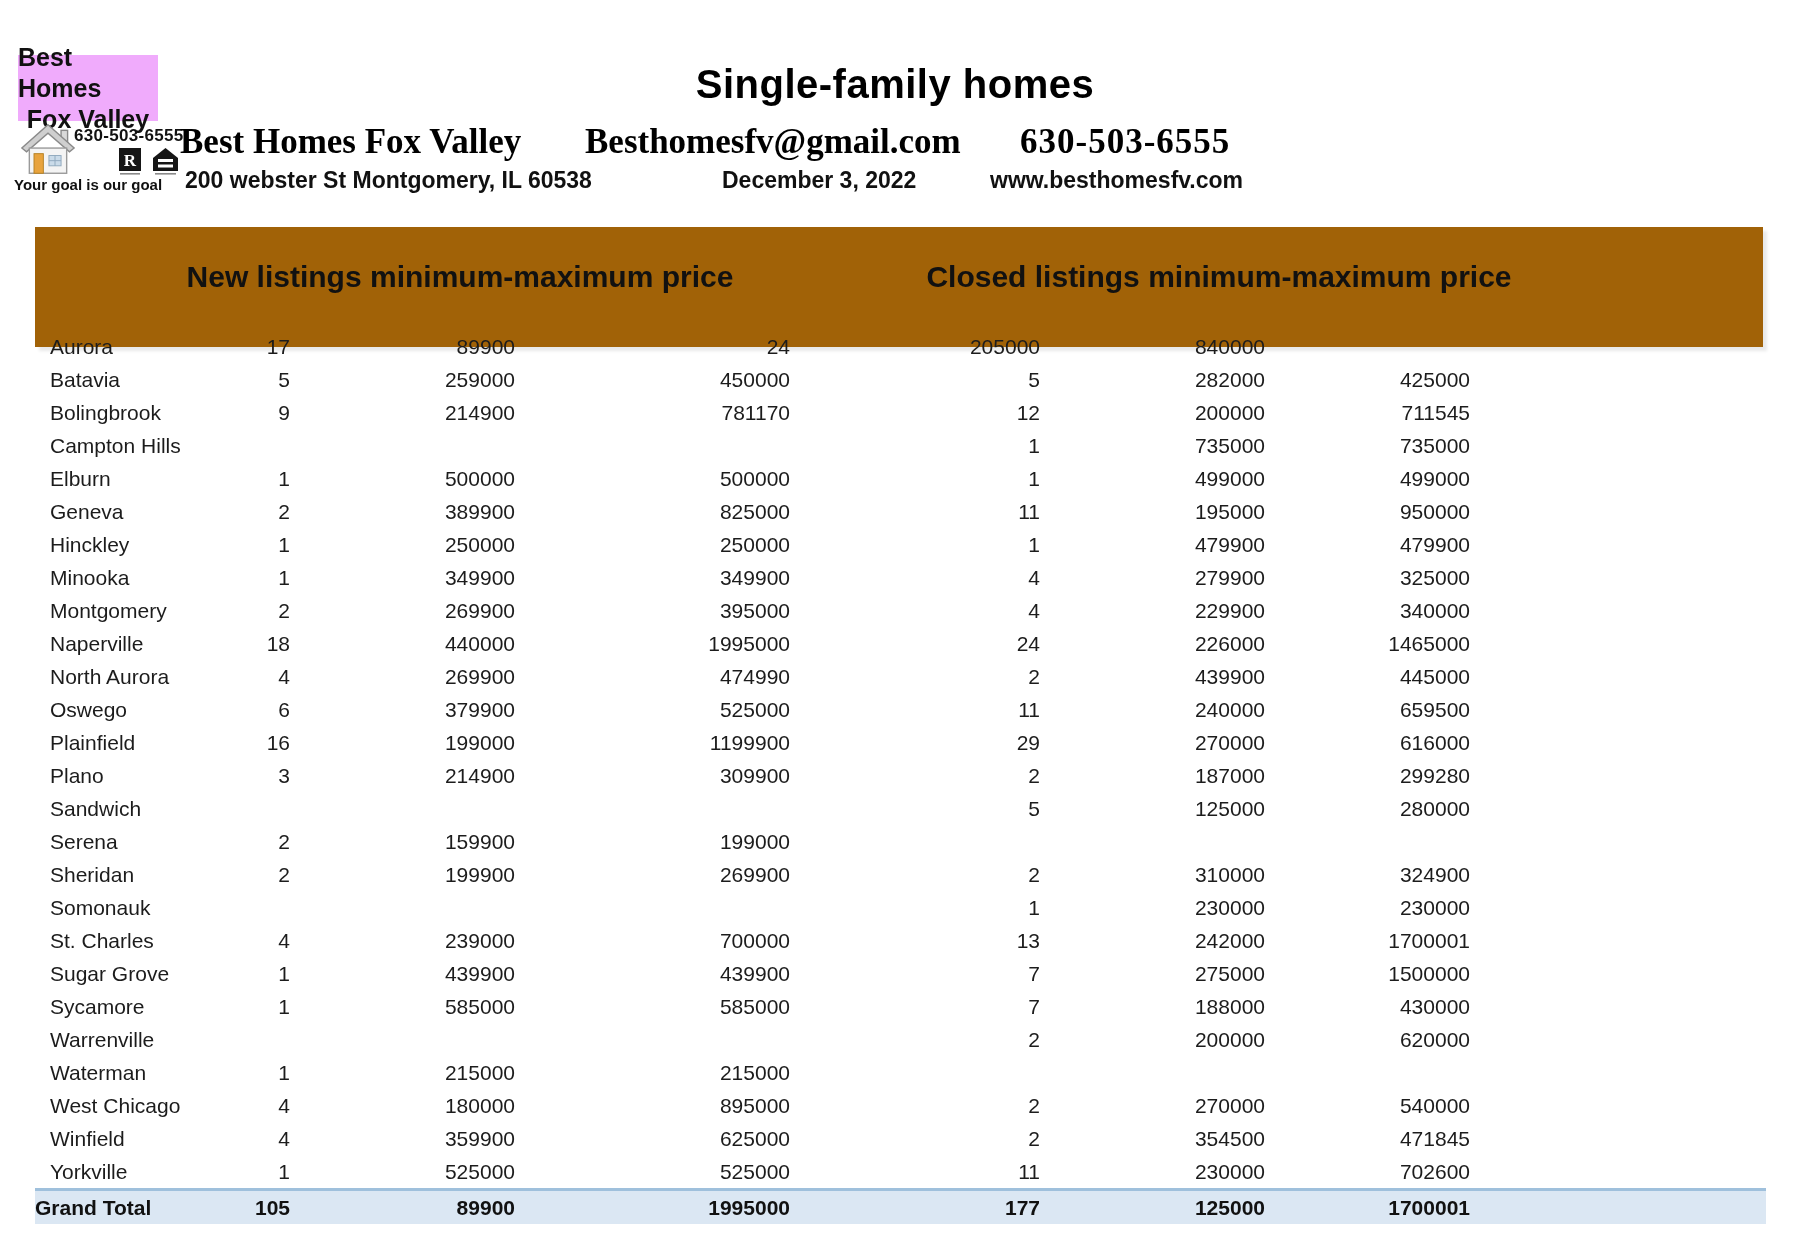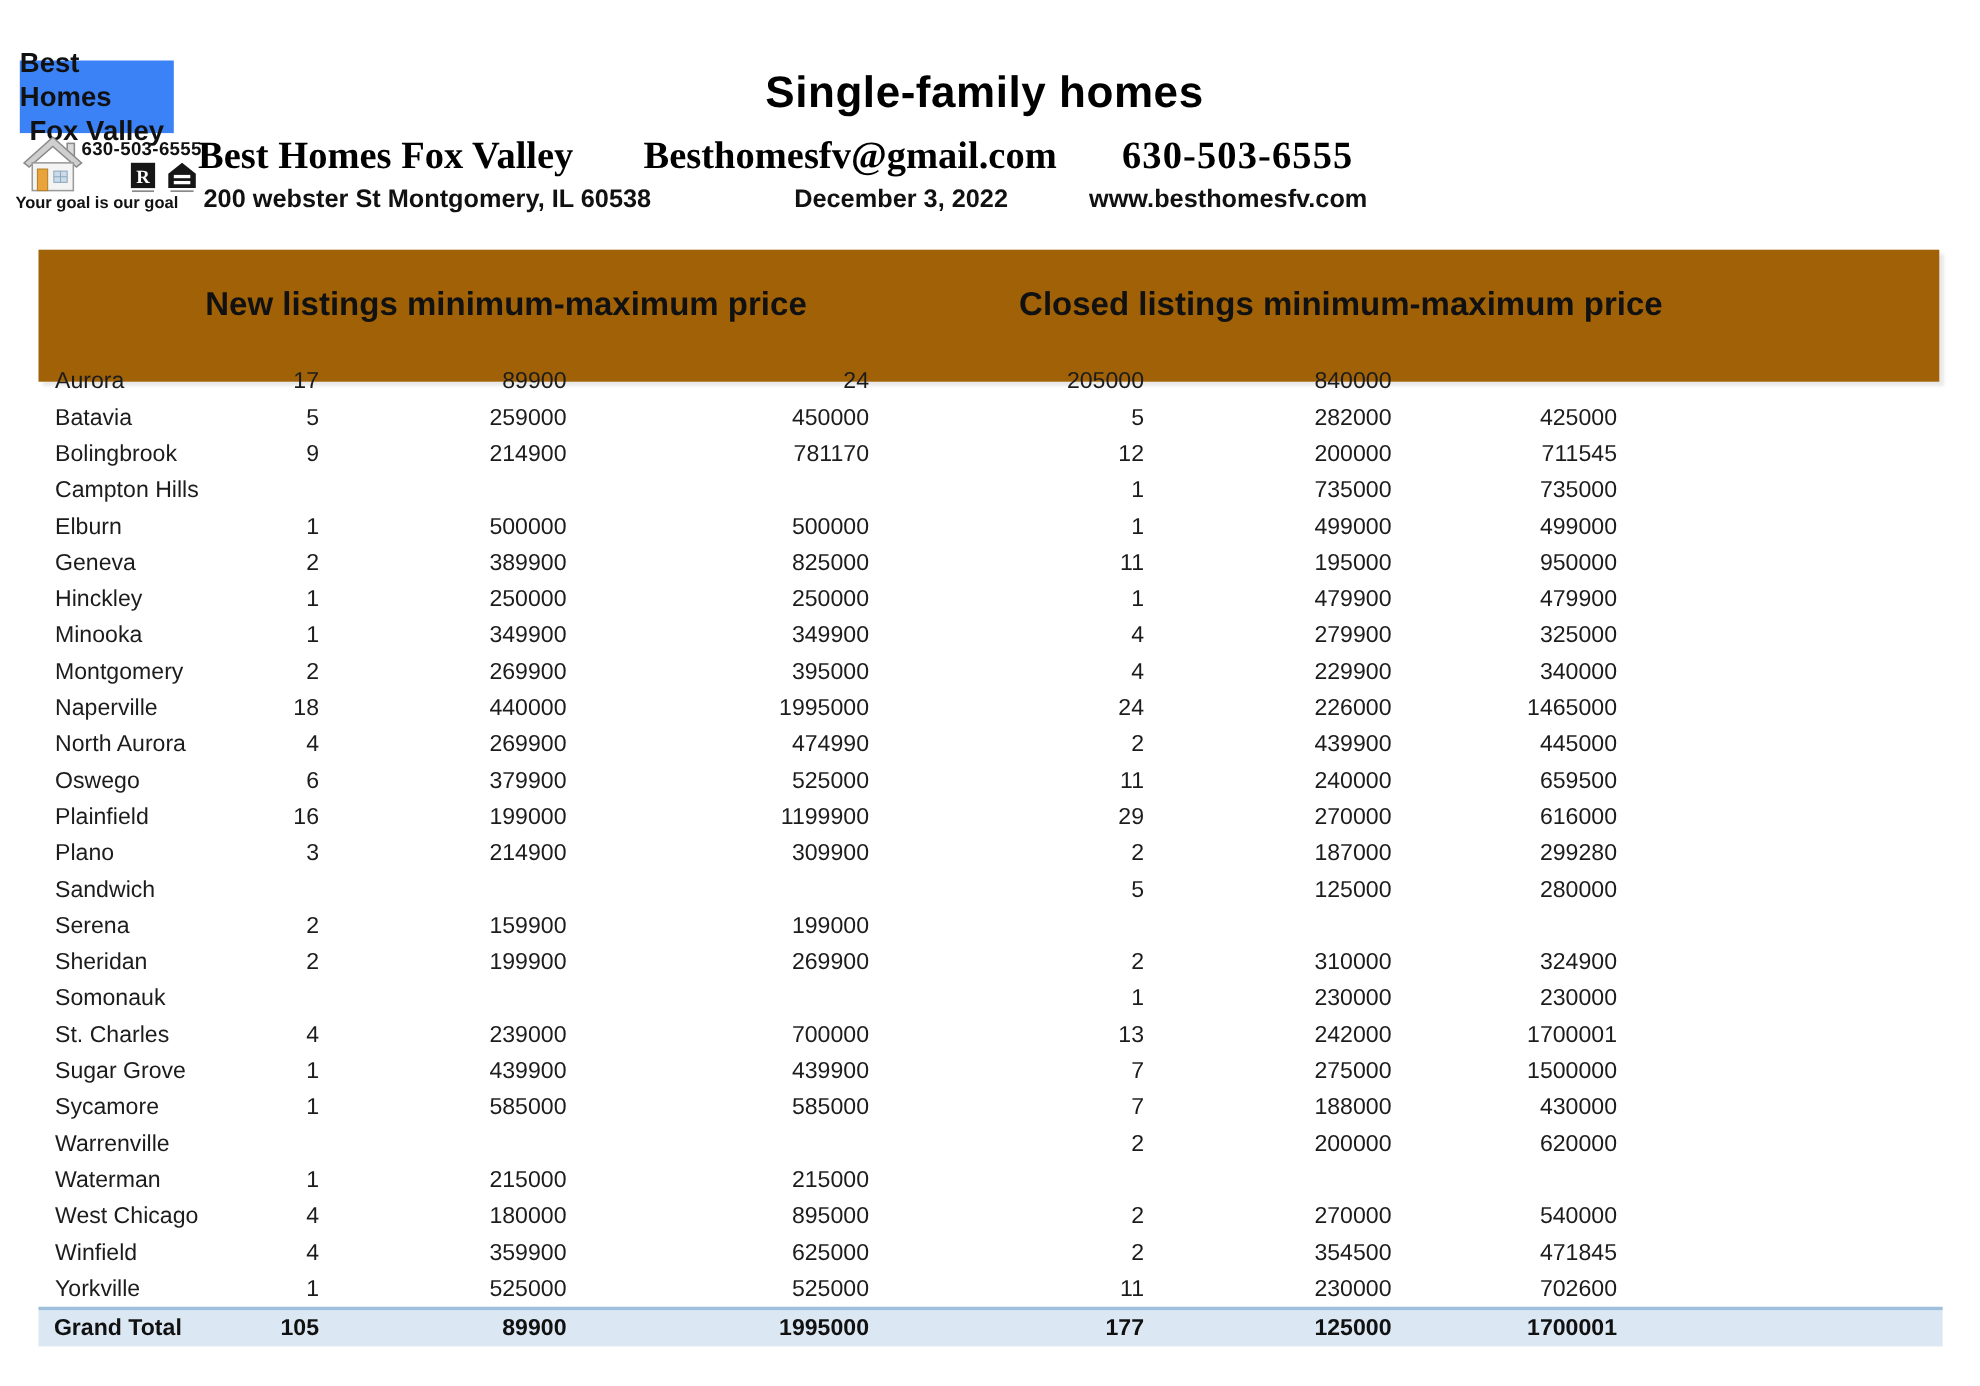--- a/index.html
+++ b/index.html
@@ -2,21 +2,21 @@
 <html><head>
 <meta charset="utf-8">
 <style>
   html,body{margin:0;padding:0;}
   body{
     width:1800px;height:1260px;background:#ffffff;position:relative;
     font-family:"Liberation Sans",sans-serif;color:#1c1c1c;overflow:hidden;
   }
   
   .logo-box{
-    position:absolute;left:18px;top:55px;width:140px;height:66px;background:#3b82f6;
+    position:absolute;left:18px;top:55px;width:140px;height:66px;background:#f0abfc;
     display:flex;flex-direction:column;justify-content:center;align-items:center;
     font-weight:700;font-size:25px;line-height:31px;color:#111;
   }
   .house-icon{position:absolute;left:20px;top:122px;}
   .logo-phone{position:absolute;left:74px;top:126px;font-weight:700;font-size:17px;letter-spacing:.3px;color:#111;}
   .cert-icons{position:absolute;left:118px;top:147px;display:flex;gap:10px;align-items:flex-start;}
   .tagline{position:absolute;left:14px;top:176px;font-weight:700;font-size:15px;color:#111;}
   
   .title{
     position:absolute;left:0;top:62px;width:1710px;text-align:center;margin:0;
@@ -49,21 +49,21 @@
   }
   .trow .c0{padding-left:50px;text-align:left;}
   .cell{white-space:nowrap;}
   .c1,.c2,.c3,.c4,.c5,.c6{text-align:right;}
   .grand-total{
     position:absolute;left:35px;top:1188px;width:1731px;height:33px;
     background:#dbe7f3;border-top:3px solid #9fc0dc;
     display:grid;grid-template-columns:215px 40px 225px 275px 250px 225px 205px;
     line-height:33px;font-size:21px;font-weight:700;color:#111;
   }
-  .grand-total .c0{padding-left:14px;text-align:left;}
+  .grand-total .c0{padding-left:0;text-align:left;}
 </style>
 </head>
 <body>
 
 <div class="logo-box">
   <div>Best Homes</div>
   <div>Fox Valley</div>
 </div>
 
 <svg class="house-icon" width="56" height="54" viewBox="0 0 60 56">

